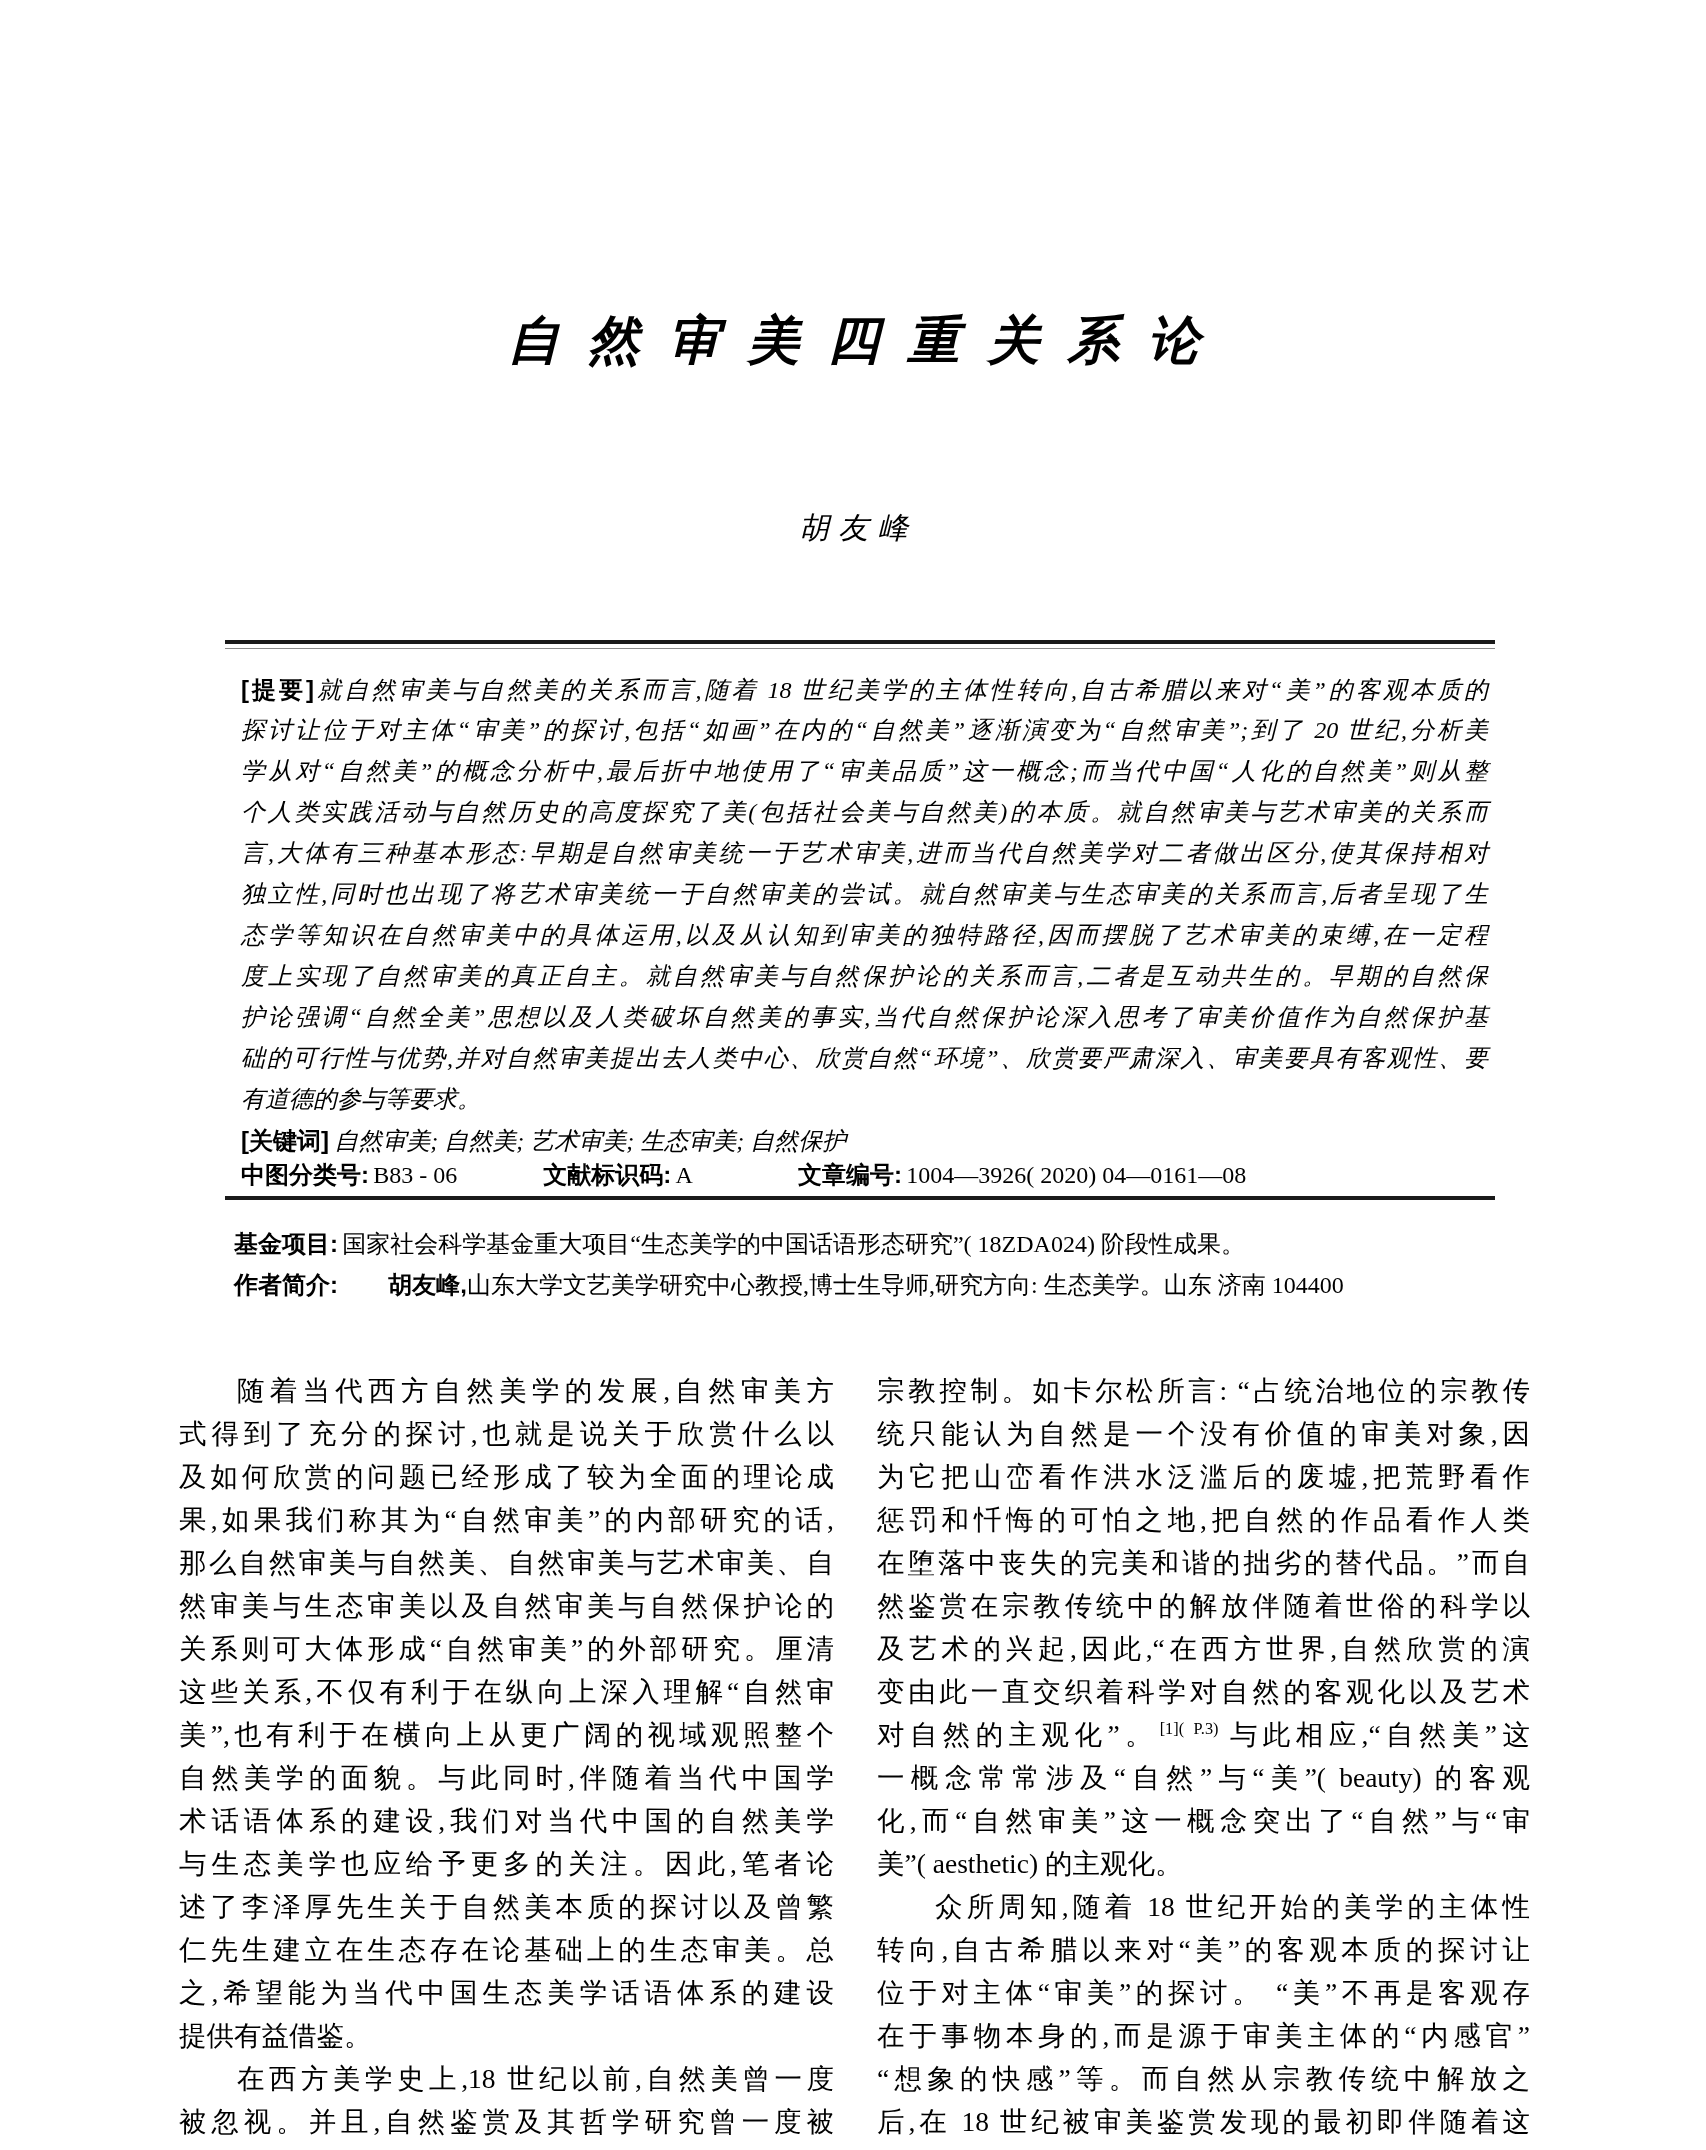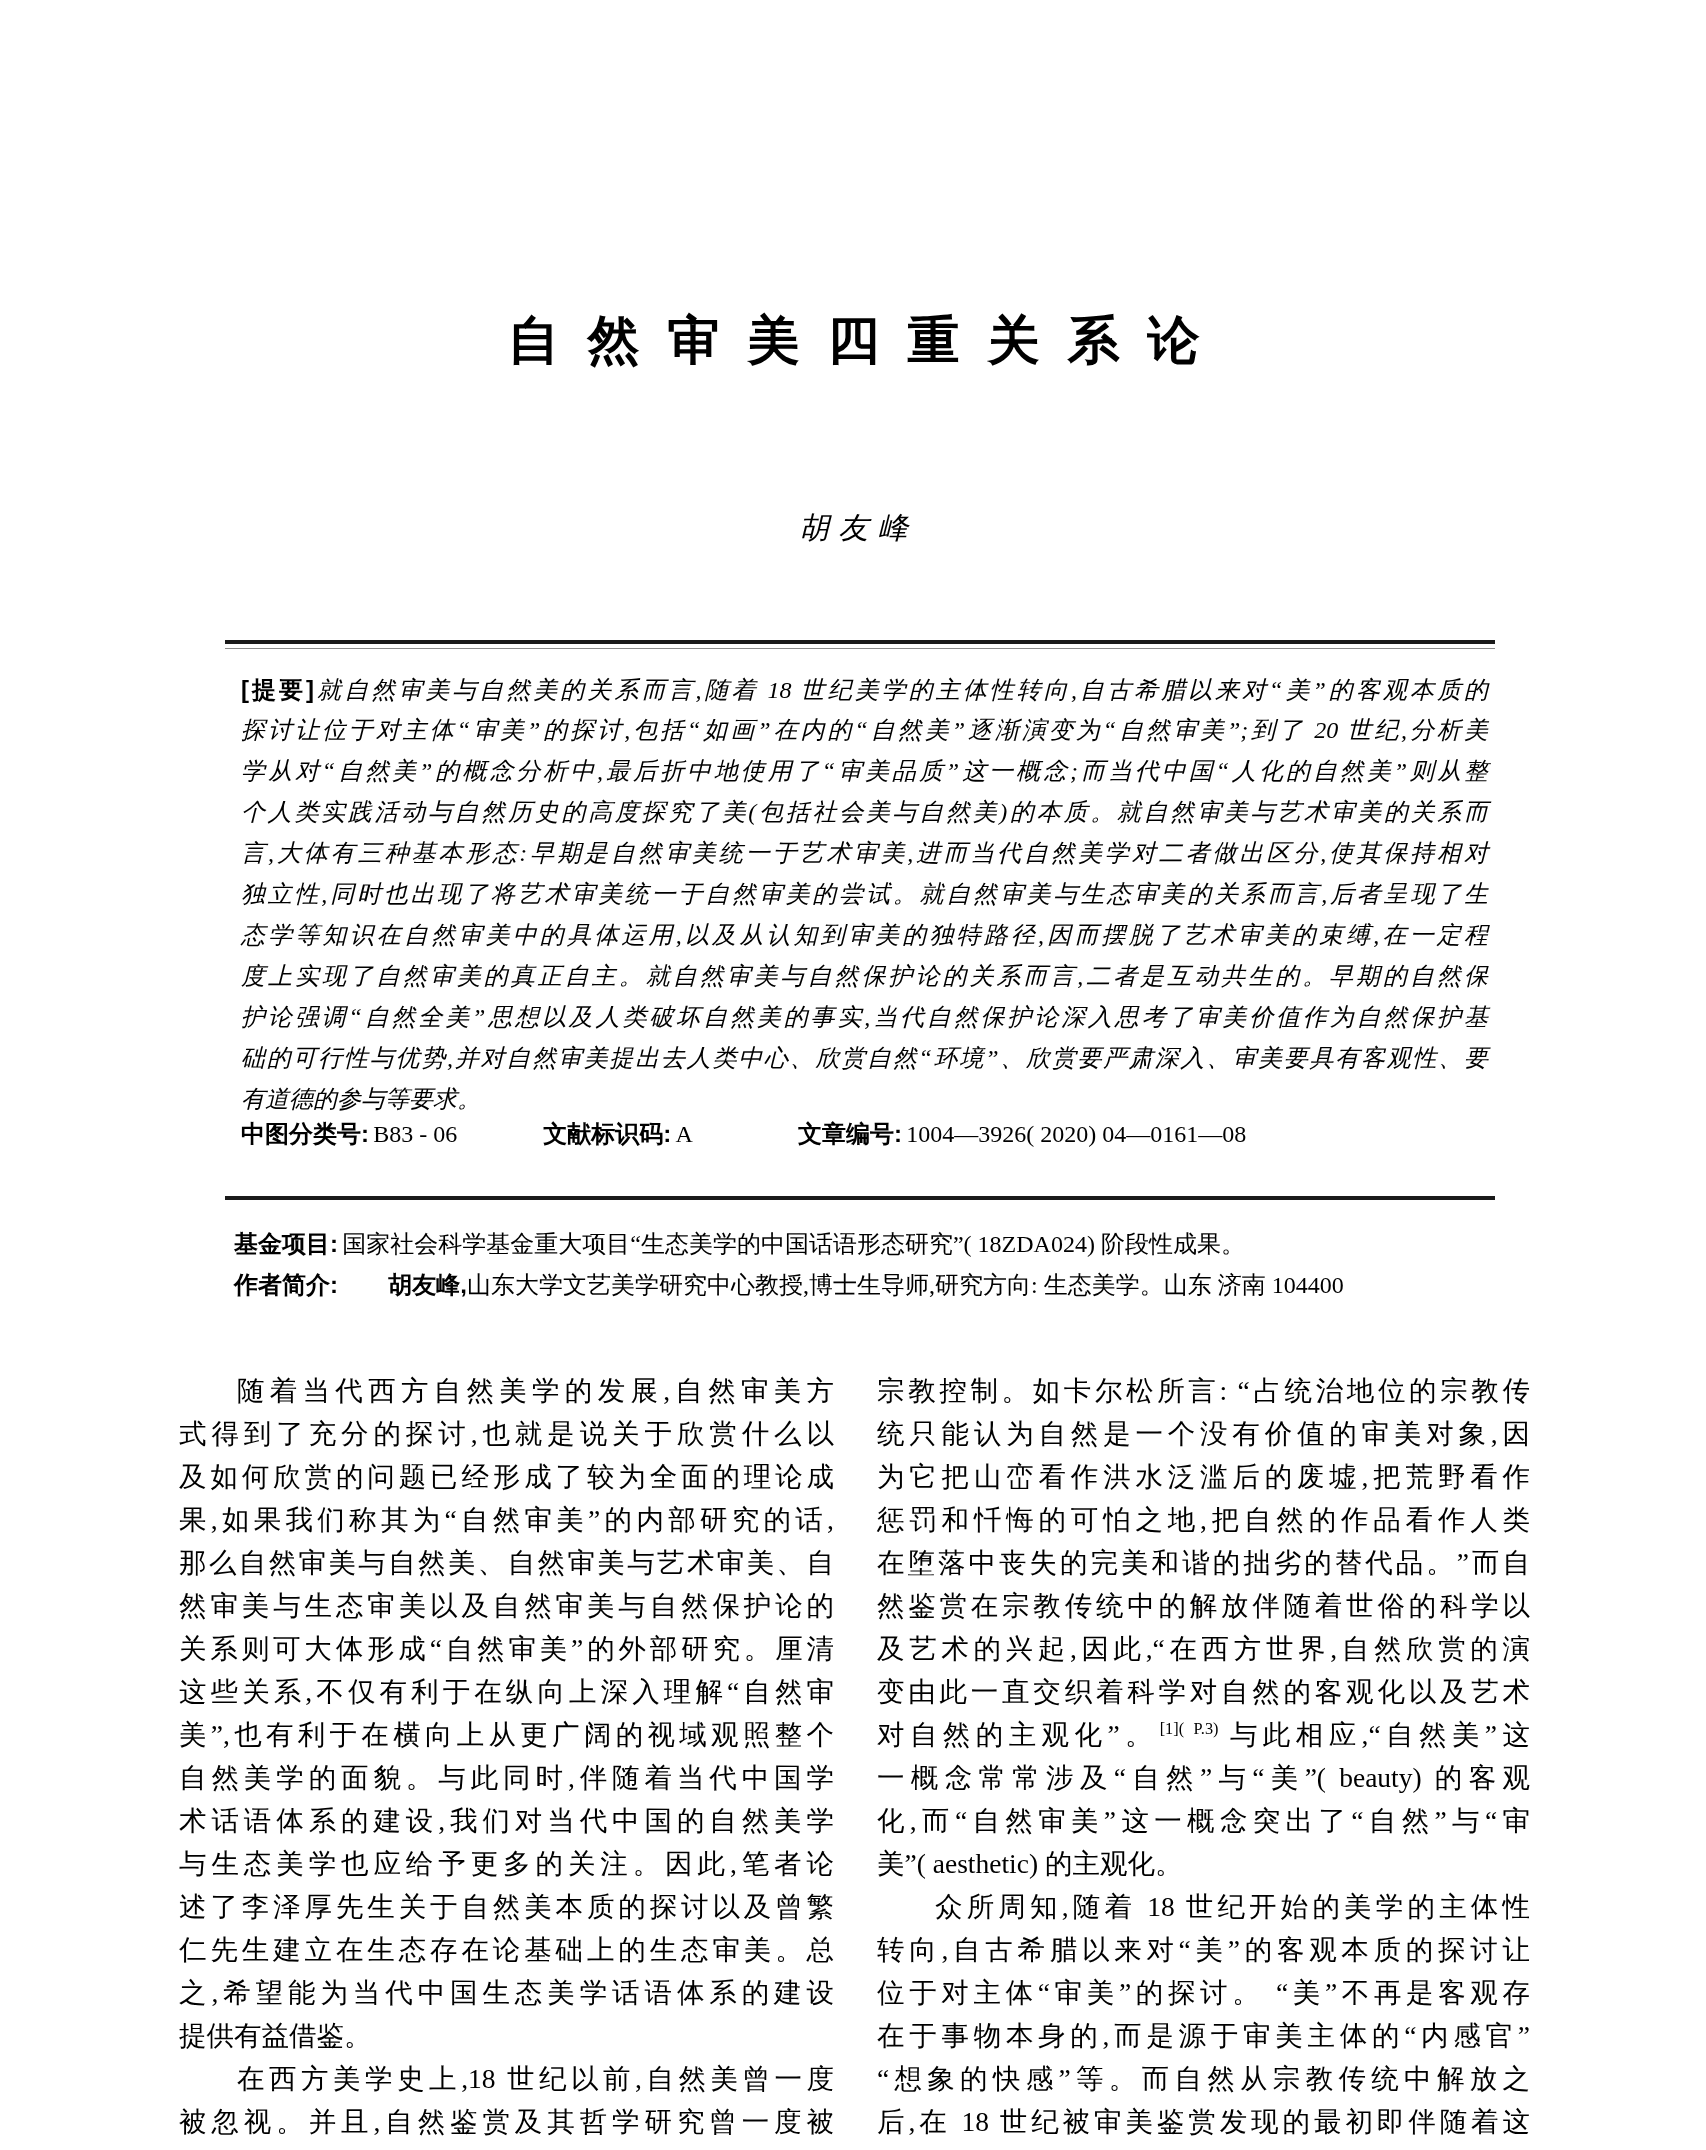--- a/index.html
+++ b/index.html
@@ -16,20 +16,21 @@
   .title {
     position: absolute;
     top: 306px; left: 0; width: 100%;
     text-align: center;
     font-family: "Liberation Sans", "DejaVu Sans", sans-serif;
     font-weight: 700;
     font-size: 52px;
     letter-spacing: 28px;
     text-indent: 28px;
     white-space: nowrap;
+    font-style: italic;
   }
   .author {
     position: absolute;
     top: 508px; left: 0; width: 100%;
     text-align: center;
     font-style: italic;
     font-size: 30px;
     letter-spacing: 9.5px;
     text-indent: 9.5px;
   }
@@ -131,20 +132,21 @@
     <div class="a-line">学从对“自然美”的概念分析中,最后折中地使用了“审美品质”这一概念;而当代中国“人化的自然美”则从整</div>
     <div class="a-line">个人类实践活动与自然历史的高度探究了美(包括社会美与自然美)的本质。就自然审美与艺术审美的关系而</div>
     <div class="a-line">言,大体有三种基本形态:早期是自然审美统一于艺术审美,进而当代自然美学对二者做出区分,使其保持相对</div>
     <div class="a-line">独立性,同时也出现了将艺术审美统一于自然审美的尝试。就自然审美与生态审美的关系而言,后者呈现了生</div>
     <div class="a-line">态学等知识在自然审美中的具体运用,以及从认知到审美的独特路径,因而摆脱了艺术审美的束缚,在一定程</div>
     <div class="a-line">度上实现了自然审美的真正自主。就自然审美与自然保护论的关系而言,二者是互动共生的。早期的自然保</div>
     <div class="a-line">护论强调“自然全美”思想以及人类破坏自然美的事实,当代自然保护论深入思考了审美价值作为自然保护基</div>
     <div class="a-line">础的可行性与优势,并对自然审美提出去人类中心、欣赏自然“环境”、欣赏要严肃深入、审美要具有客观性、要</div>
     <div class="a-line a-last">有道德的参与等要求。</div>
 
+    <div class="a-line kw-line"><span class="lbl">[关键词]</span><span>自然审美; 自然美; 艺术审美; 生态审美; 自然保护</span></div>
 
     <div class="meta-line"><span class="lbl">中图分类号:</span><span class="val">B83 - 06</span><span class="lbl g2">文献标识码:</span><span class="val">A</span><span class="lbl g3">文章编号:</span><span class="val">1004—3926( 2020) 04—0161—08</span></div>
   </div>
 
   <div class="rule rule-mid"></div>
 
   <div class="note fund"><span class="lbl">基金项目:</span><span>国家社会科学基金重大项目“生态美学的中国话语形态研究”( 18ZDA024) 阶段性成果。</span></div>
 
   <div class="note bio"><span class="lbl">作者简介:</span><span class="name">胡友峰,</span><span>山东大学文艺美学研究中心教授,博士生导师,研究方向: 生态美学。山东 济南 104400</span></div>
 

